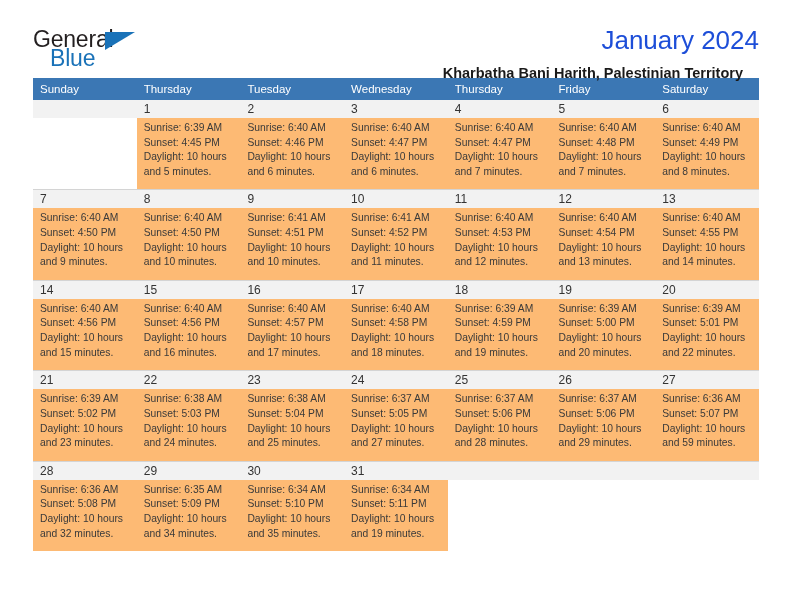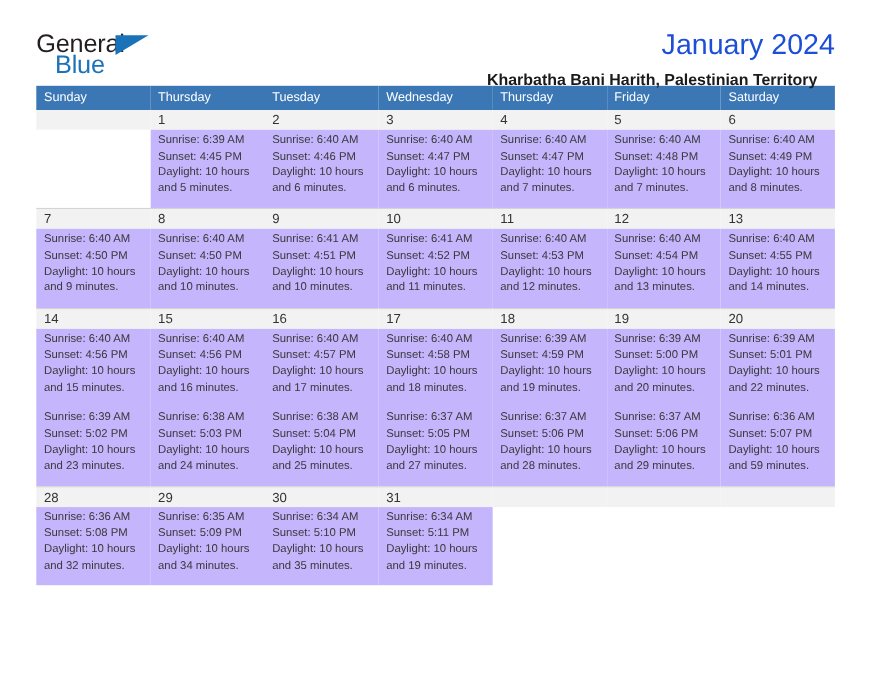--- a/index.html
+++ b/index.html
@@ -110,21 +110,21 @@
     background: #f2f2f2;
     font-size: 12px;
     color: #333333;
     padding: 2px 0 2px 7px;
     height: 17px;
     box-sizing: border-box;
     vertical-align: middle;
     border-top: 1px solid #d4d4d4;
   }
   .info-row td {
-    background: #c4b5fd;
+    background: #fdba74;
     font-size: 10.3px;
     color: #3a3a3a;
     padding: 3px 5px 10px 7px;
     vertical-align: top;
     line-height: 1.42;
     height: 71px;
     box-sizing: border-box;
   }
   .info-row td .line {
     white-space: nowrap;
@@ -316,20 +316,29 @@
             <div class="line">Daylight: 10 hours</div>
             <div class="line">and 20 minutes.</div>
           </td>
           <td>
             <div class="line">Sunrise: 6:39 AM</div>
             <div class="line">Sunset: 5:01 PM</div>
             <div class="line">Daylight: 10 hours</div>
             <div class="line">and 22 minutes.</div>
           </td>
         </tr>
+        <tr class="daynum-row">
+          <td>21</td>
+          <td>22</td>
+          <td>23</td>
+          <td>24</td>
+          <td>25</td>
+          <td>26</td>
+          <td>27</td>
+        </tr>
         <tr class="info-row">
           <td>
             <div class="line">Sunrise: 6:39 AM</div>
             <div class="line">Sunset: 5:02 PM</div>
             <div class="line">Daylight: 10 hours</div>
             <div class="line">and 23 minutes.</div>
           </td>
           <td>
             <div class="line">Sunrise: 6:38 AM</div>
             <div class="line">Sunset: 5:03 PM</div>

